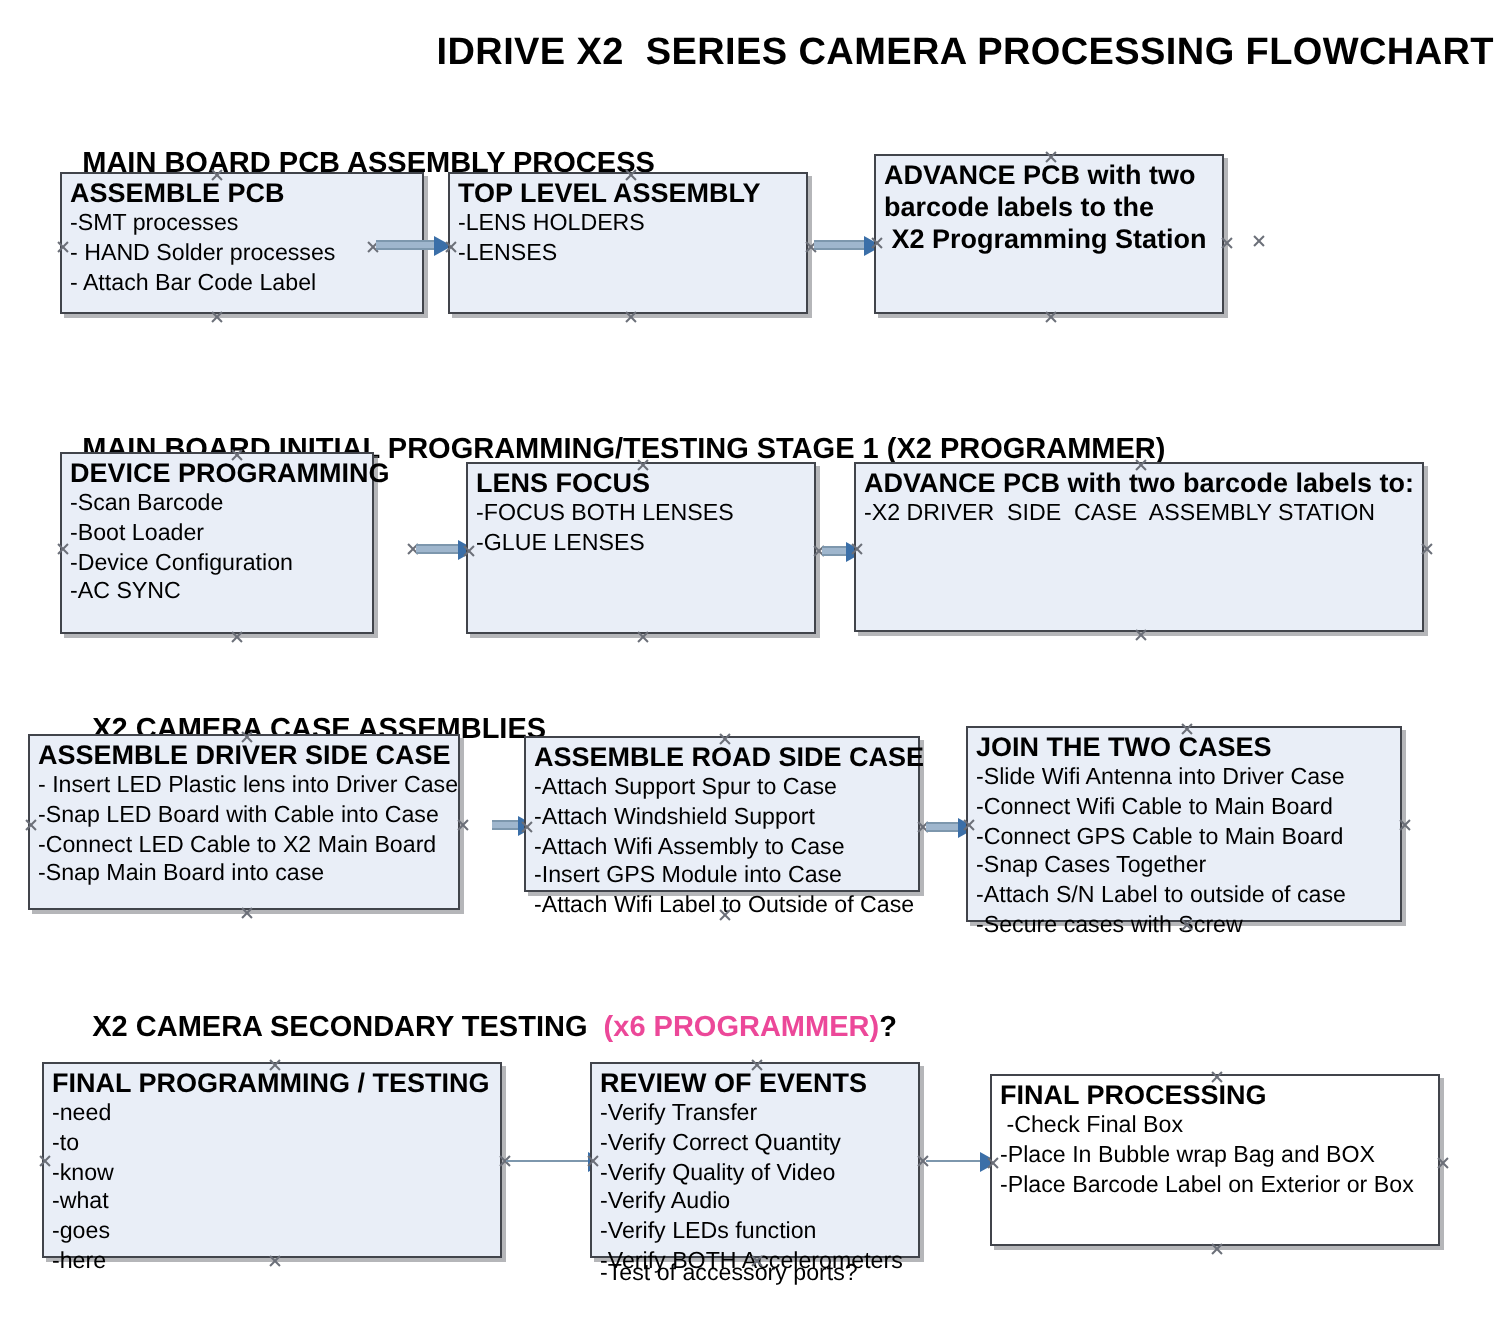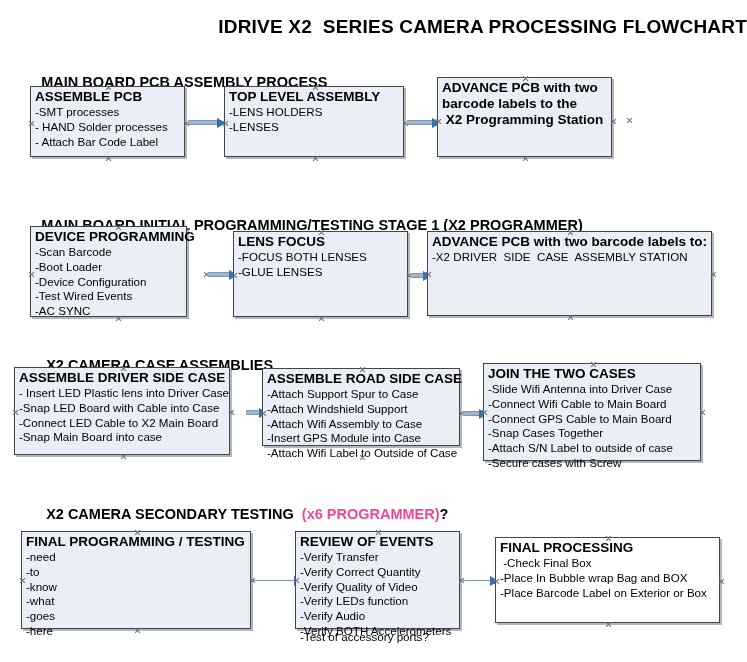--- a/index.html
+++ b/index.html
@@ -123,21 +123,21 @@
 <body>
 
 <div class="canvas">
 
   <div class="doc-title">IDRIVE X2  SERIES CAMERA PROCESSING FLOWCHART</div>
 
   <div class="section-title" style="left:25px; top:58px;">
     <span>MAIN BOARD PCB ASSEMBLY PROCESS</span>
   </div>
 
-  <div class="node" style="left:30px; top:86px; width:155px; height:71px;">
+  <div class="node" style="left:30px; top:86px; width:182px; height:71px;">
     <div class="title">ASSEMBLE PCB</div>
     <div class="line">-SMT processes</div>
     <div class="line">- HAND Solder processes</div>
     <div class="line">- Attach Bar Code Label</div>
     <span class="handle" style="left:77px; top:0;"></span>
     <span class="handle" style="left:0; top:36px;"></span>
     <span class="handle" style="left:155px; top:36px;"></span>
     <span class="handle" style="left:77px; top:71px;"></span>
   </div>
 
@@ -167,21 +167,20 @@
 
   <div class="section-title" style="left:25px; top:201px;">
     <span>MAIN BOARD INITIAL PROGRAMMING/TESTING STAGE 1 (X2 PROGRAMMER)</span>
   </div>
 
   <div class="node" style="left:30px; top:226px; width:157px; height:91px;">
     <div class="title">DEVICE PROGRAMMING</div>
     <div class="line">-Scan Barcode</div>
     <div class="line">-Boot Loader</div>
     <div class="line">-Device Configuration</div>
-    <div class="line">-Test Wired Events</div>
     <div class="line">-AC SYNC</div>
     <span class="handle" style="left:87px; top:0;"></span>
     <span class="handle" style="left:0; top:47px;"></span>
     <span class="handle" style="left:175px; top:47px;"></span>
     <span class="handle" style="left:87px; top:91px;"></span>
   </div>
 
   <div class="arrow" style="left:208px; top:272px; width:22px;"></div>
 
   <div class="node" style="left:233px; top:231px; width:175px; height:86px;">
@@ -270,22 +269,22 @@
     <span class="handle" style="left:115px; top:98px;"></span>
   </div>
 
   <div class="arrow plain" style="left:253px; top:580px; width:42px;"></div>
 
   <div class="node red" style="left:295px; top:531px; width:165px; height:98px;">
     <div class="title">REVIEW OF EVENTS</div>
     <div class="line">-Verify Transfer</div>
     <div class="line">-Verify Correct Quantity</div>
     <div class="line">-Verify Quality of Video</div>
+    <div class="line">-Verify Audio</div>
     <div class="line">-Verify LEDs function</div>
-    <div class="line">-Verify Audio</div>
     <div class="line">-Verify BOTH Accelerometers</div>
     <div class="line overflow" style="top:98px;">-Test of accessory ports?</div>
     <span class="handle" style="left:82px; top:0;"></span>
     <span class="handle" style="left:0; top:48px;"></span>
     <span class="handle" style="left:165px; top:48px;"></span>
     <span class="handle" style="left:82px; top:98px;"></span>
   </div>
 
   <div class="arrow plain" style="left:463px; top:580px; width:28px;"></div>
 

